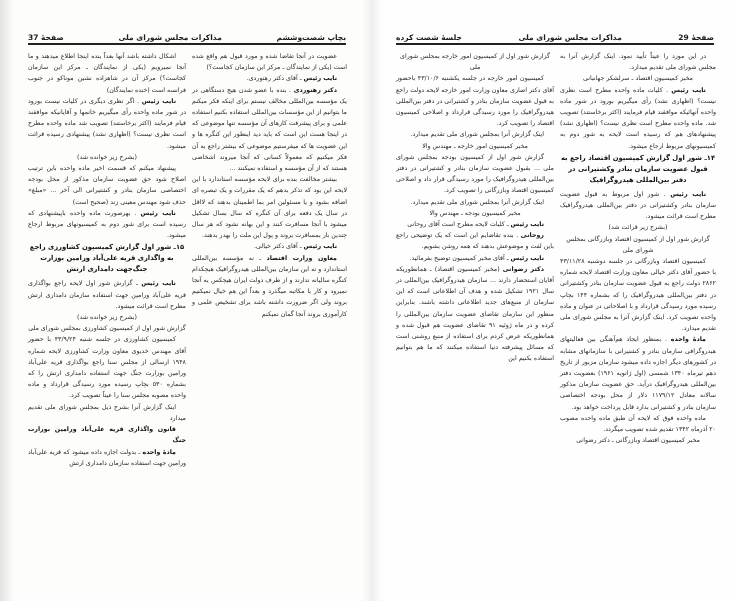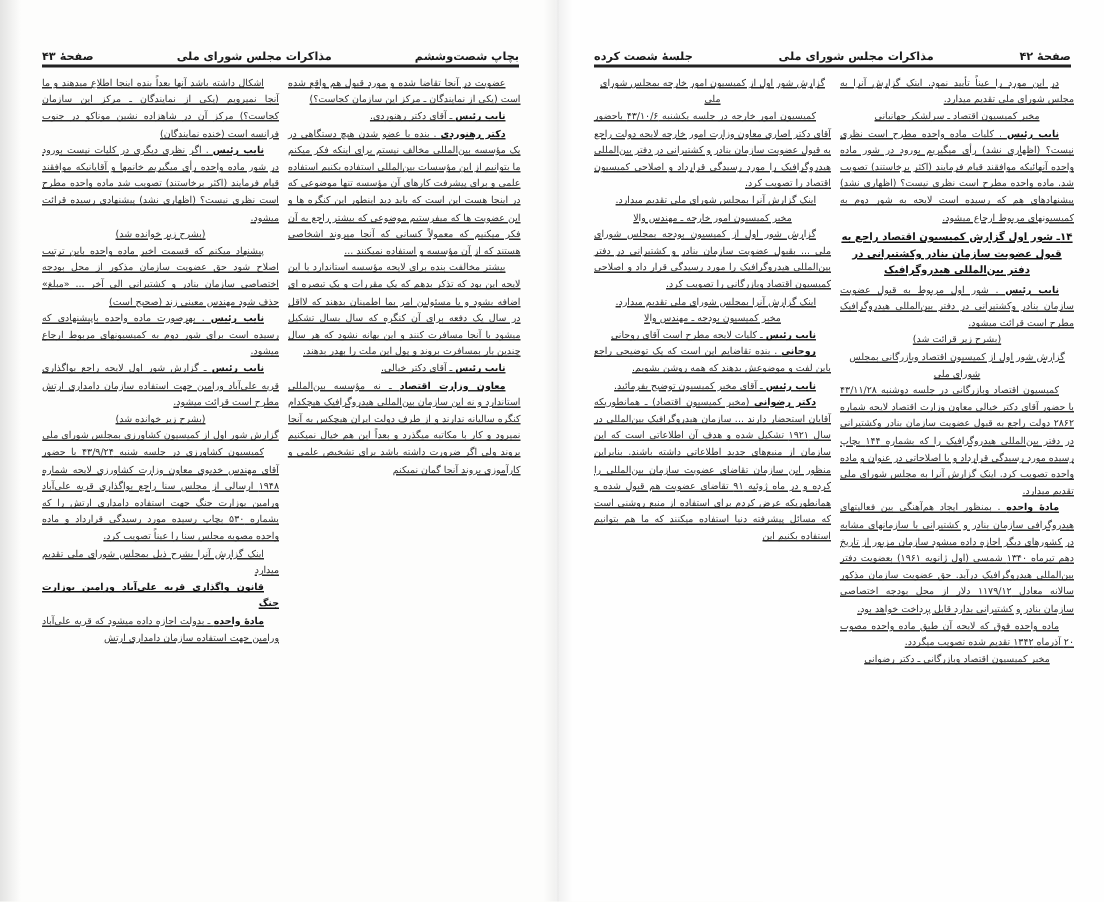--- a/index.html
+++ b/index.html
@@ -43,71 +43,72 @@
     position:absolute; top:50px;
     direction:rtl; text-align:justify;
     font-size:6.3px; line-height:11.2px;
     color:#2a2a2a;
   }
   .page.left .col.c-right { left:192px; width:155px; }
   .page.left .col.c-left  { left:28px;  width:158px; }
   .page.right .col.c-right { left:190px; width:156px; }
   .page.right .col.c-left  { left:26px;  width:158px; }
 
-  .col p { margin:0;text-decoration:underline; }
+  .col p { margin:0; }
   .col .center { text-align:center; }
   .col .bold { font-weight:bold; color:#111; }
   .col .heading {
     font-weight:bold; text-align:center; font-size:6.8px; line-height:11px; color:#111;
     margin:2px 0;
   }
   .col .indent { text-indent:10px; }
   .speaker { font-weight:bold; color:#111; }
 </style>
 </head>
 <body>
 
 <div class="spread">
 
   <div class="page left">
     <div class="left-edge"></div>
     <div class="header">
       <span>بچاپ شصت‌وششم</span>
       <span>مذاکرات مجلس شورای ملی</span>
-      <span>صفحهٔ ۴۳</span>
+      <span>صفحهٔ 37</span>
     </div>
     <div class="header-rule"></div>
 
     <div class="col c-right">
         <p class="indent">عضویت در آنجا تقاضا شده و مورد قبول هم واقع شده است (یکی از نمایندگان ـ مرکز این سازمان کجاست؟)</p>
         <p class="indent"><span class="speaker">نایب رئیس</span><span> ـ آقای دکتر رهنوردی.</span></p>
         <p class="indent"><span class="speaker">دکتر رهنوردی</span><span> . بنده با عضو شدن هیچ دستگاهی در یک مؤسسه بین‌المللی مخالف نیستم برای اینکه فکر میکنم ما بتوانیم از این مؤسسات بین‌المللی استفاده بکنیم استفاده علمی و برای پیشرفت کارهای آن مؤسسه تنها موضوعی که در اینجا هست این است که باید دید اینطور این کنگره ها و این عضویت ها که میفرستیم موضوعی که بیشتر راجع به آن فکر میکنیم که معمولاً کسانی که آنجا میروند اشخاصی هستند که از آن مؤسسه و استفاده نمیکنند ...</span></p>
         <p class="indent">بیشتر مخالفت بنده برای لایحه مؤسسه استاندارد با این لایحه این بود که تذکر بدهم که یک مقررات و یک تبصره ای اضافه بشود و یا مسئولین امر بما اطمینان بدهند که لااقل در سال یک دفعه برای آن کنگره که سال بسال تشکیل میشود با آنجا مسافرت کنند و این بهانه نشود که هر سال چندین بار بمسافرت بروند و پول این ملت را بهدر بدهند.</p>
         <p class="indent"><span class="speaker">نایب رئیس</span><span> ـ آقای دکتر خیالی.</span></p>
         <p class="indent"><span class="speaker">معاون وزارت اقتصاد</span><span> ـ نه مؤسسه بین‌المللی استاندارد و نه این سازمان بین‌المللی هیدروگرافیک هیچکدام کنگره سالیانه ندارند و از طرف دولت ایران هیچکس به آنجا نمیرود و کار با مکاتبه میگذرد و بعداً این هم خیال نمیکنیم بروند ولی اگر ضرورت داشته باشد برای تشخیص علمی و کارآموزی بروند آنجا گمان نمیکنم</span></p>
       </div>
     <div class="col c-left">
         <p class="indent">اشکال داشته باشد آنها بعداً بنده اینجا اطلاع میدهند و ما آنجا نمیرویم (یکی از نمایندگان ـ مرکز این سازمان کجاست؟) مرکز آن در شاهزاده نشین موناکو در جنوب فرانسه است (خنده نمایندگان)</p>
         <p class="indent"><span class="speaker">نایب رئیس</span><span> . اگر نظری دیگری در کلیات نیست بورود در شور ماده واحده رأی میگیریم خانمها و آقایانیکه موافقند قیام فرمایند (اکثر برخاستند) تصویب شد ماده واحده مطرح است نظری نیست؟ (اظهاری نشد) پیشنهادی رسیده قرائت میشود.</span></p>
         <p class="center">(بشرح زیر خوانده شد)</p>
         <p class="indent">پیشنهاد میکنم که قسمت اخیر ماده واحده باین ترتیب اصلاح شود حق عضویت سازمان مذکور از محل بودجه اختصاصی سازمان بنادر و کشتیرانی الی آخر ... «مبلغ» حذف شود مهندس معینی زند (صحیح است)</p>
         <p class="indent"><span class="speaker">نایب رئیس</span><span> . بهرصورت ماده واحده باپیشنهادی که رسیده است برای شور دوم به کمیسیونهای مربوط ارجاع میشود.</span></p>
+        <p class="heading">۱۵ـ شور اول گزارش کمیسیون کشاورزی راجع به واگذاری قریه علی‌آباد ورامین بوزارت جنگ‌جهت دامداری ارتش</p>
         <p class="indent"><span class="speaker">نایب رئیس</span><span> ـ گزارش شور اول لایحه راجع بواگذاری قریه علی‌آباد ورامین جهت استفاده سازمان دامداری ارتش مطرح است قرائت میشود.</span></p>
         <p class="center">(بشرح زیر خوانده شد)</p>
         <p class="center">گزارش شور اول از کمیسیون کشاورزی بمجلس شورای ملی</p>
         <p class="indent">کمیسیون کشاورزی در جلسه شنبه ۴۳/۹/۲۴ با حضور آقای مهندس خدیوی معاون وزارت کشاورزی لایحه شماره ۱۹۴۸ ارسالی از مجلس سنا راجع بواگذاری قریه علی‌آباد ورامین بوزارت جنگ جهت استفاده دامداری ارتش را که بشماره ۵۳۰ بچاپ رسیده مورد رسیدگی قرارداد و ماده واحده مصوبه مجلس سنا را عیناً تصویب کرد.</p>
         <p class="indent">اینک گزارش آنرا بشرح ذیل بمجلس شورای ملی تقدیم میدارد</p>
         <p class="bold indent">قانون واگذاری قریه علی‌آباد ورامین بوزارت جنگ</p>
         <p class="indent"><span class="speaker">مادهٔ واحده</span><span> ـ بدولت اجازه داده میشود که قریه علی‌آباد ورامین جهت استفاده سازمان دامداری ارتش</span></p>
       </div>
   </div>
 
   <div class="page right">
     <div class="header">
-      <span>صفحهٔ ۴۲</span>
+      <span>صفحهٔ 29</span>
       <span>مذاکرات مجلس شورای ملی</span>
       <span>جلسهٔ شصت کرده</span>
     </div>
     <div class="header-rule"></div>
 
     <div class="col c-right">
         <p class="indent">در این مورد را عیناً تأیید نمود. اینک گزارش آنرا به مجلس شورای ملی تقدیم میدارد.</p>
         <p class="center">مخبر کمیسیون اقتصاد ـ سرلشکر جهانبانی</p>
         <p class="indent"><span class="speaker">نایب رئیس</span><span> . کلیات ماده واحده مطرح است نظری نیست؟ (اظهاری نشد) رأی میگیریم بورود در شور ماده واحده آنهائیکه موافقند قیام فرمایند (اکثر برخاستند) تصویب شد. ماده واحده مطرح است نظری نیست؟ (اظهاری نشد) پیشنهادهای هم که رسیده است لایحه به شور دوم به کمیسیونهای مربوط ارجاع میشود.</span></p>
         <p class="heading">۱۴ـ شور اول گزارش کمیسیون اقتصاد راجع به قبول عضویت سازمان بنادر وکشتیرانی در دفتر بین‌المللی هیدروگرافیک</p>

